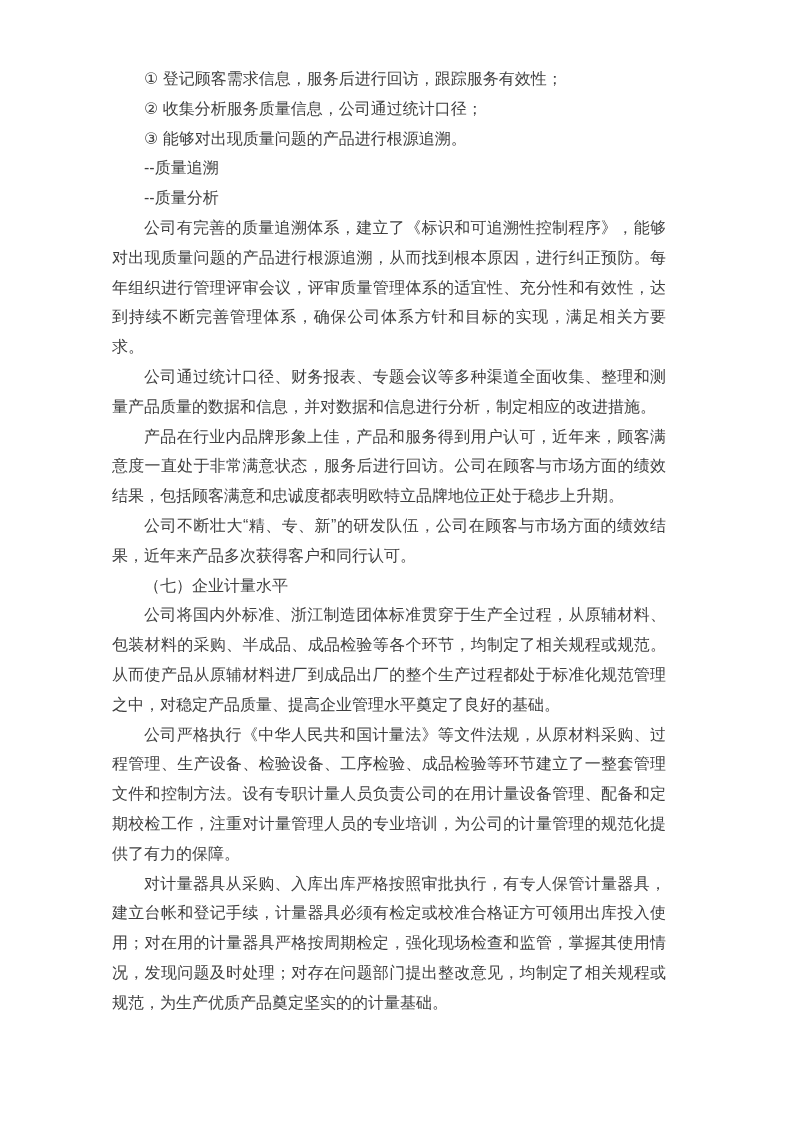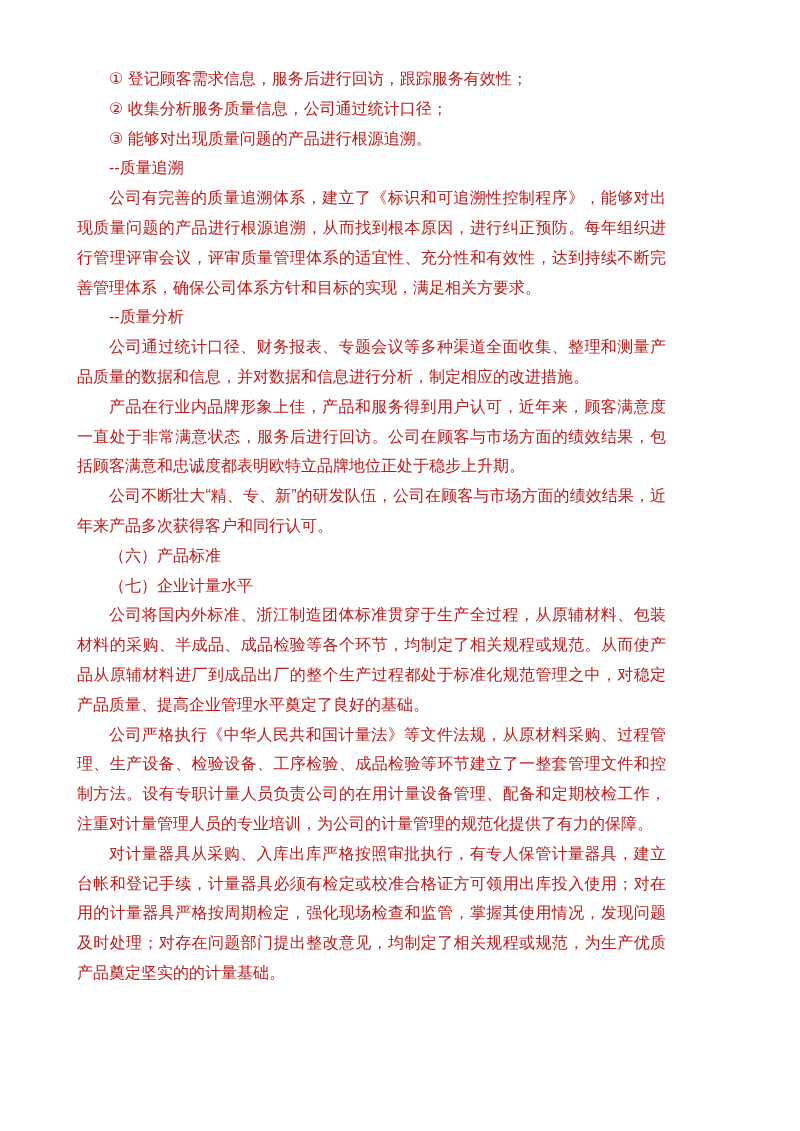--- a/index.html
+++ b/index.html
@@ -5,23 +5,23 @@
   html, body {
     margin: 0;
     padding: 0;
     background: #ffffff;
   }
   .page {
     position: relative;
     width: 743px;
     height: 1131px;
     box-sizing: border-box;
-    padding: 64px 77px 0 77px;
+    padding: 64px 77px 0 112px;
     background: #ffffff;
-    color: #b91c1c;
+    color: #404040;
     font-family: "Liberation Sans", "DejaVu Sans", sans-serif;
     font-size: 16px;
     line-height: 29.8px;
     overflow: hidden;
   }
   .doc-par {
     margin: 0;
     padding: 0;
     text-indent: 2em;
     text-align: justify;
@@ -29,23 +29,22 @@
   }
 </style>
 </head>
 <body>
 
 <div class="page">
   <p class="doc-par">① 登记顾客需求信息，服务后进行回访，跟踪服务有效性；</p>
   <p class="doc-par">② 收集分析服务质量信息，公司通过统计口径；</p>
   <p class="doc-par">③ 能够对出现质量问题的产品进行根源追溯。</p>
   <p class="doc-par">--质量追溯</p>
+  <p class="doc-par">--质量分析</p>
   <p class="doc-par">公司有完善的质量追溯体系，建立了《标识和可追溯性控制程序》，能够对出现质量问题的产品进行根源追溯，从而找到根本原因，进行纠正预防。每年组织进行管理评审会议，评审质量管理体系的适宜性、充分性和有效性，达到持续不断完善管理体系，确保公司体系方针和目标的实现，满足相关方要求。</p>
-  <p class="doc-par">--质量分析</p>
   <p class="doc-par">公司通过统计口径、财务报表、专题会议等多种渠道全面收集、整理和测量产品质量的数据和信息，并对数据和信息进行分析，制定相应的改进措施。</p>
   <p class="doc-par">产品在行业内品牌形象上佳，产品和服务得到用户认可，近年来，顾客满意度一直处于非常满意状态，服务后进行回访。公司在顾客与市场方面的绩效结果，包括顾客满意和忠诚度都表明欧特立品牌地位正处于稳步上升期。</p>
   <p class="doc-par">公司不断壮大“精、专、新”的研发队伍，公司在顾客与市场方面的绩效结果，近年来产品多次获得客户和同行认可。</p>
-  <p class="doc-par">（六）产品标准</p>
   <p class="doc-par">（七）企业计量水平</p>
   <p class="doc-par">公司将国内外标准、浙江制造团体标准贯穿于生产全过程，从原辅材料、包装材料的采购、半成品、成品检验等各个环节，均制定了相关规程或规范。从而使产品从原辅材料进厂到成品出厂的整个生产过程都处于标准化规范管理之中，对稳定产品质量、提高企业管理水平奠定了良好的基础。</p>
   <p class="doc-par">公司严格执行《中华人民共和国计量法》等文件法规，从原材料采购、过程管理、生产设备、检验设备、工序检验、成品检验等环节建立了一整套管理文件和控制方法。设有专职计量人员负责公司的在用计量设备管理、配备和定期校检工作，注重对计量管理人员的专业培训，为公司的计量管理的规范化提供了有力的保障。</p>
   <p class="doc-par">对计量器具从采购、入库出库严格按照审批执行，有专人保管计量器具，建立台帐和登记手续，计量器具必须有检定或校准合格证方可领用出库投入使用；对在用的计量器具严格按周期检定，强化现场检查和监管，掌握其使用情况，发现问题及时处理；对存在问题部门提出整改意见，均制定了相关规程或规范，为生产优质产品奠定坚实的的计量基础。</p>
 </div>
 
 </body></html>

